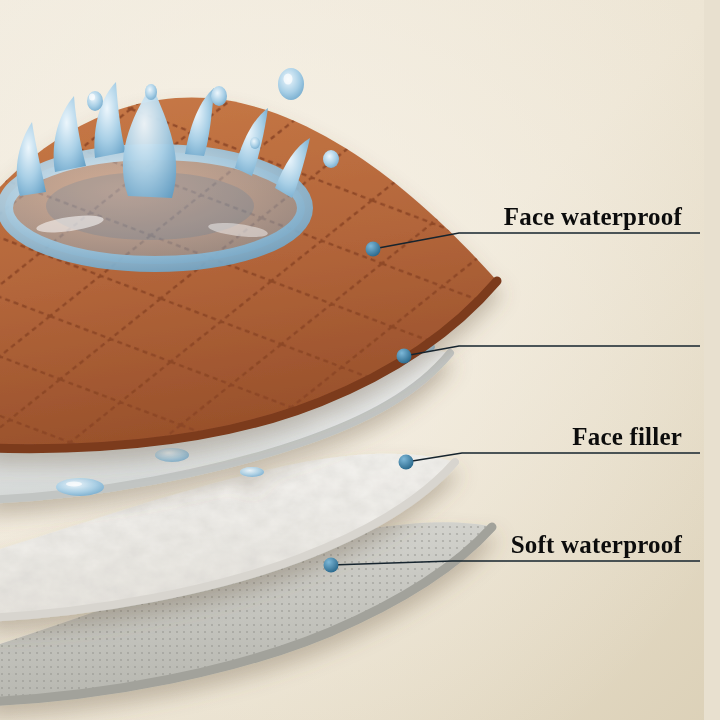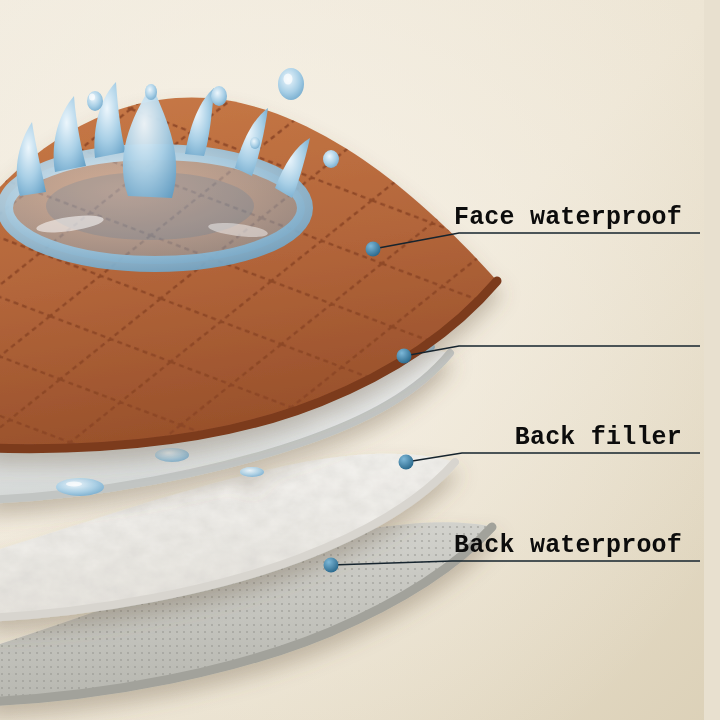--- a/index.html
+++ b/index.html
@@ -1,17 +1,17 @@
 <!DOCTYPE html>
 <html><head>
 <meta charset="utf-8">
 <style>
   html,body{margin:0;padding:0;background:#e8e0cf;}
   .stage{position:relative;width:704px;height:720px;overflow:hidden;
-         font-family:Liberation Mono, monospace;}
+         font-family:Liberation Serif, serif;}
   .stage svg{position:absolute;inset:0;display:block;}
   .label{position:absolute;right:22px;white-space:nowrap;
          font-weight:700;font-size:25px;letter-spacing:.2px;color:#0c0c0c;}
 </style>
 </head>
 <body>
 
 <div class="stage">
 <svg viewBox="0 0 720 720" width="720" height="720">
   <defs>
@@ -145,15 +145,15 @@
   </g>
   <g>
     <circle cx="373" cy="249" r="7.5" fill="url(#dotGrad)"></circle>
     <circle cx="404" cy="356" r="7.5" fill="url(#dotGrad)"></circle>
     <circle cx="406" cy="462" r="7.5" fill="url(#dotGrad)"></circle>
     <circle cx="331" cy="565" r="7.5" fill="url(#dotGrad)"></circle>
   </g>
 </svg>
 
 <div class="label" style="top:203px">Face waterproof</div>
-<div class="label" style="top:423px">Back filler</div>
-<div class="label" style="top:531px">Back waterproof</div>
+<div class="label" style="top:423px">Face filler</div>
+<div class="label" style="top:531px">Soft waterproof</div>
 </div>
 
 </body></html>

